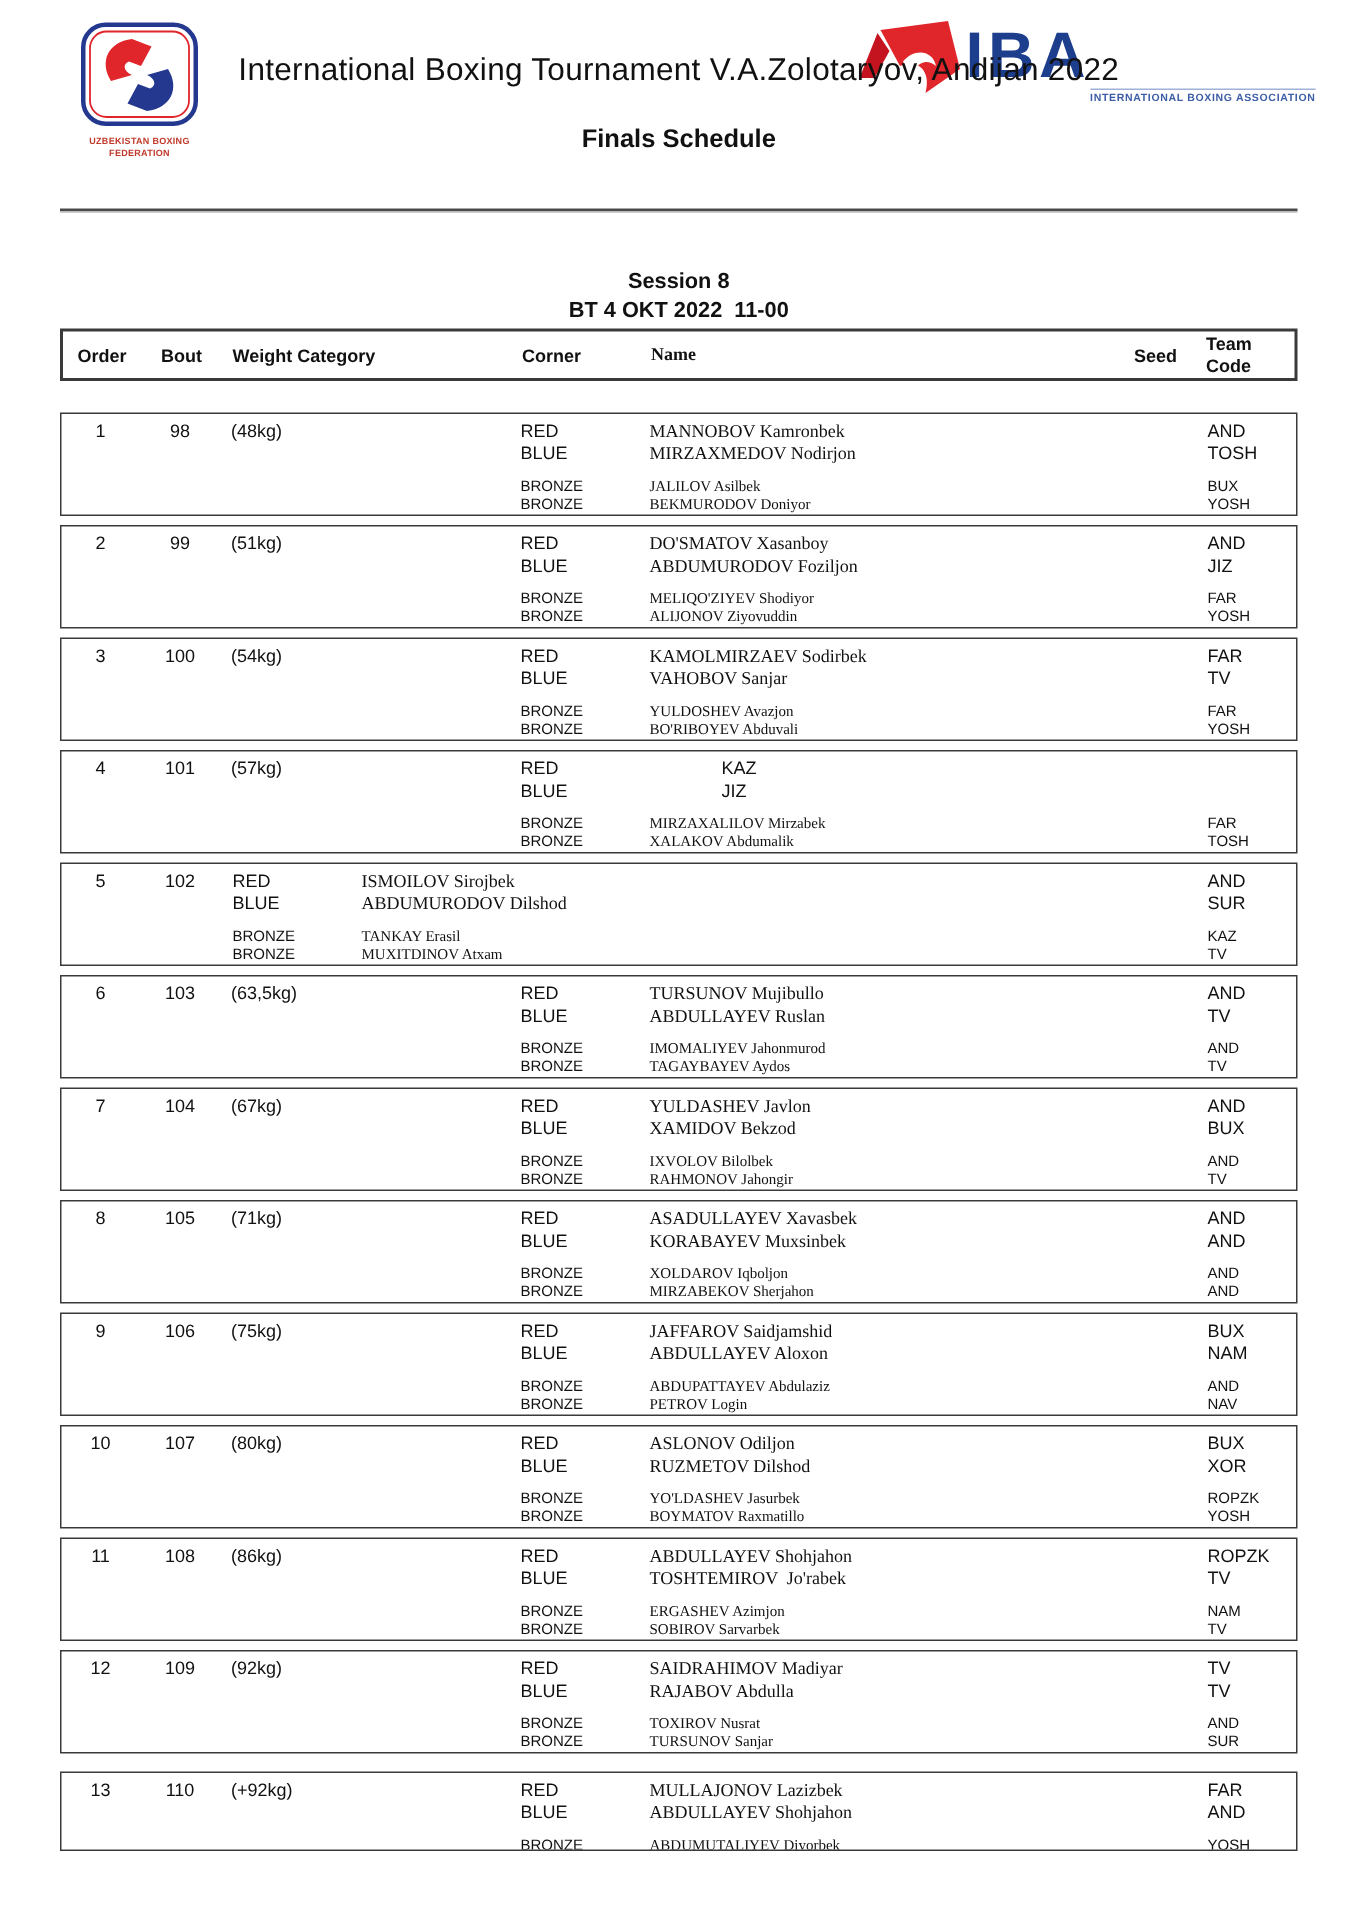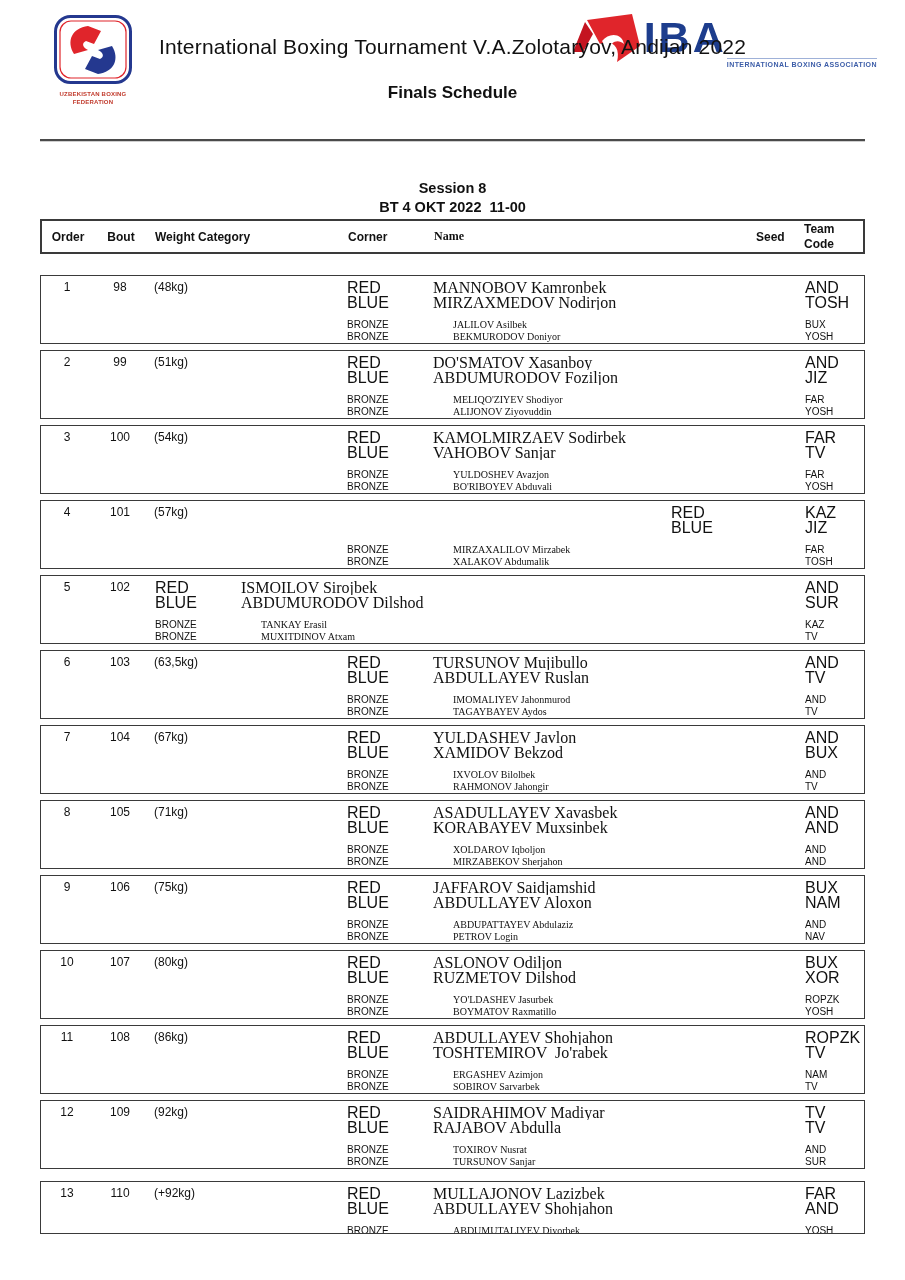--- a/index.html
+++ b/index.html
@@ -45,22 +45,22 @@
   .thead .two-line { line-height: 1.18; }
 
   .bout-box {
     display: flex; height: 69px; border: 1.4px solid #3a3a3a;
     margin-bottom: 6px; padding-top: 4px; font-size: 12px; overflow: hidden;
   }
   .bout-box.short { height: 53px; margin-top: 12px; }
   .bout-box .val { line-height: 15px; }
   .rows { flex: 1; display: flex; flex-direction: column; }
   .prow { display: flex; }
-  .prow.main { height: 15px; line-height: 15px; font-size: 16px; justify-content: flex-end; }
-  .prow.bronze { height: 12px; line-height: 12px; font-size: 10px; gap: 20px; }
+  .prow.main { height: 15px; line-height: 15px; font-size: 12px; }
+  .prow.bronze { height: 12px; line-height: 12px; font-size: 10px; }
   .prow.b1 { margin-top: 9px; }
 </style>
 </head>
 <body>
 
 <div class="page">
 
   <div class="header">
 
     <div class="ubf">

